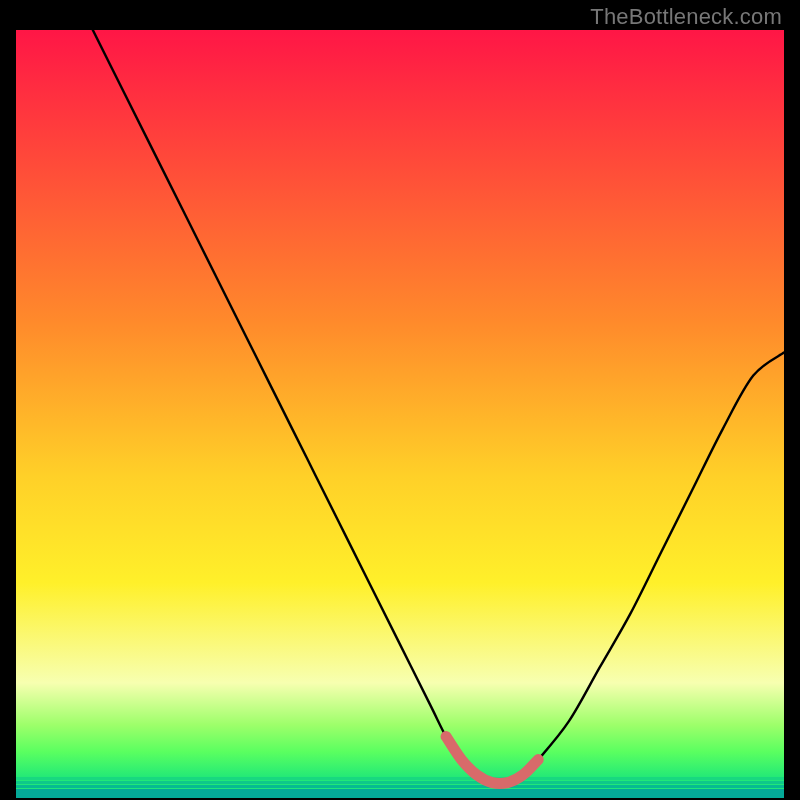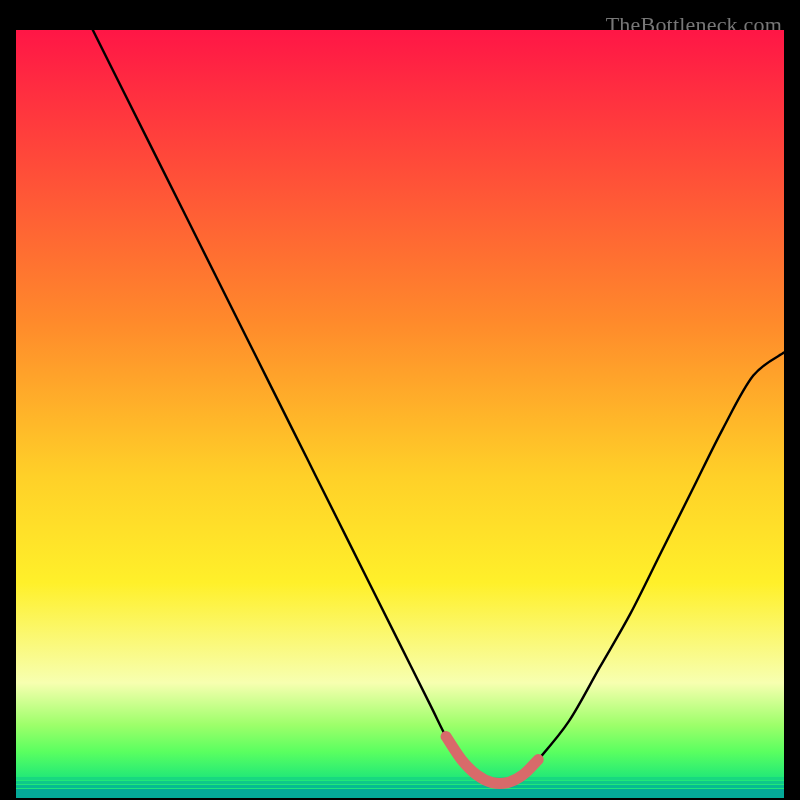--- a/index.html
+++ b/index.html
@@ -29,27 +29,26 @@
   }
   svg.curves {
     position: absolute;
     left: 0;
     top: 0;
     width: 768px;
     height: 768px;
   }
   .watermark {
     position: absolute;
-    top: 12px;
+    top: 4px;
     right: 18px;
     color: #777777;
     font-size: 22px;
     font-weight: 500;
     letter-spacing: 0.2px;
-    font-family: Liberation Serif, serif;
   }
 </style>
 </head>
 <body>
 
 <div class="watermark">TheBottleneck.com</div>
 
 <div class="frame">
 
   <svg class="gradient-stage" viewBox="0 0 768 768" preserveAspectRatio="none">

